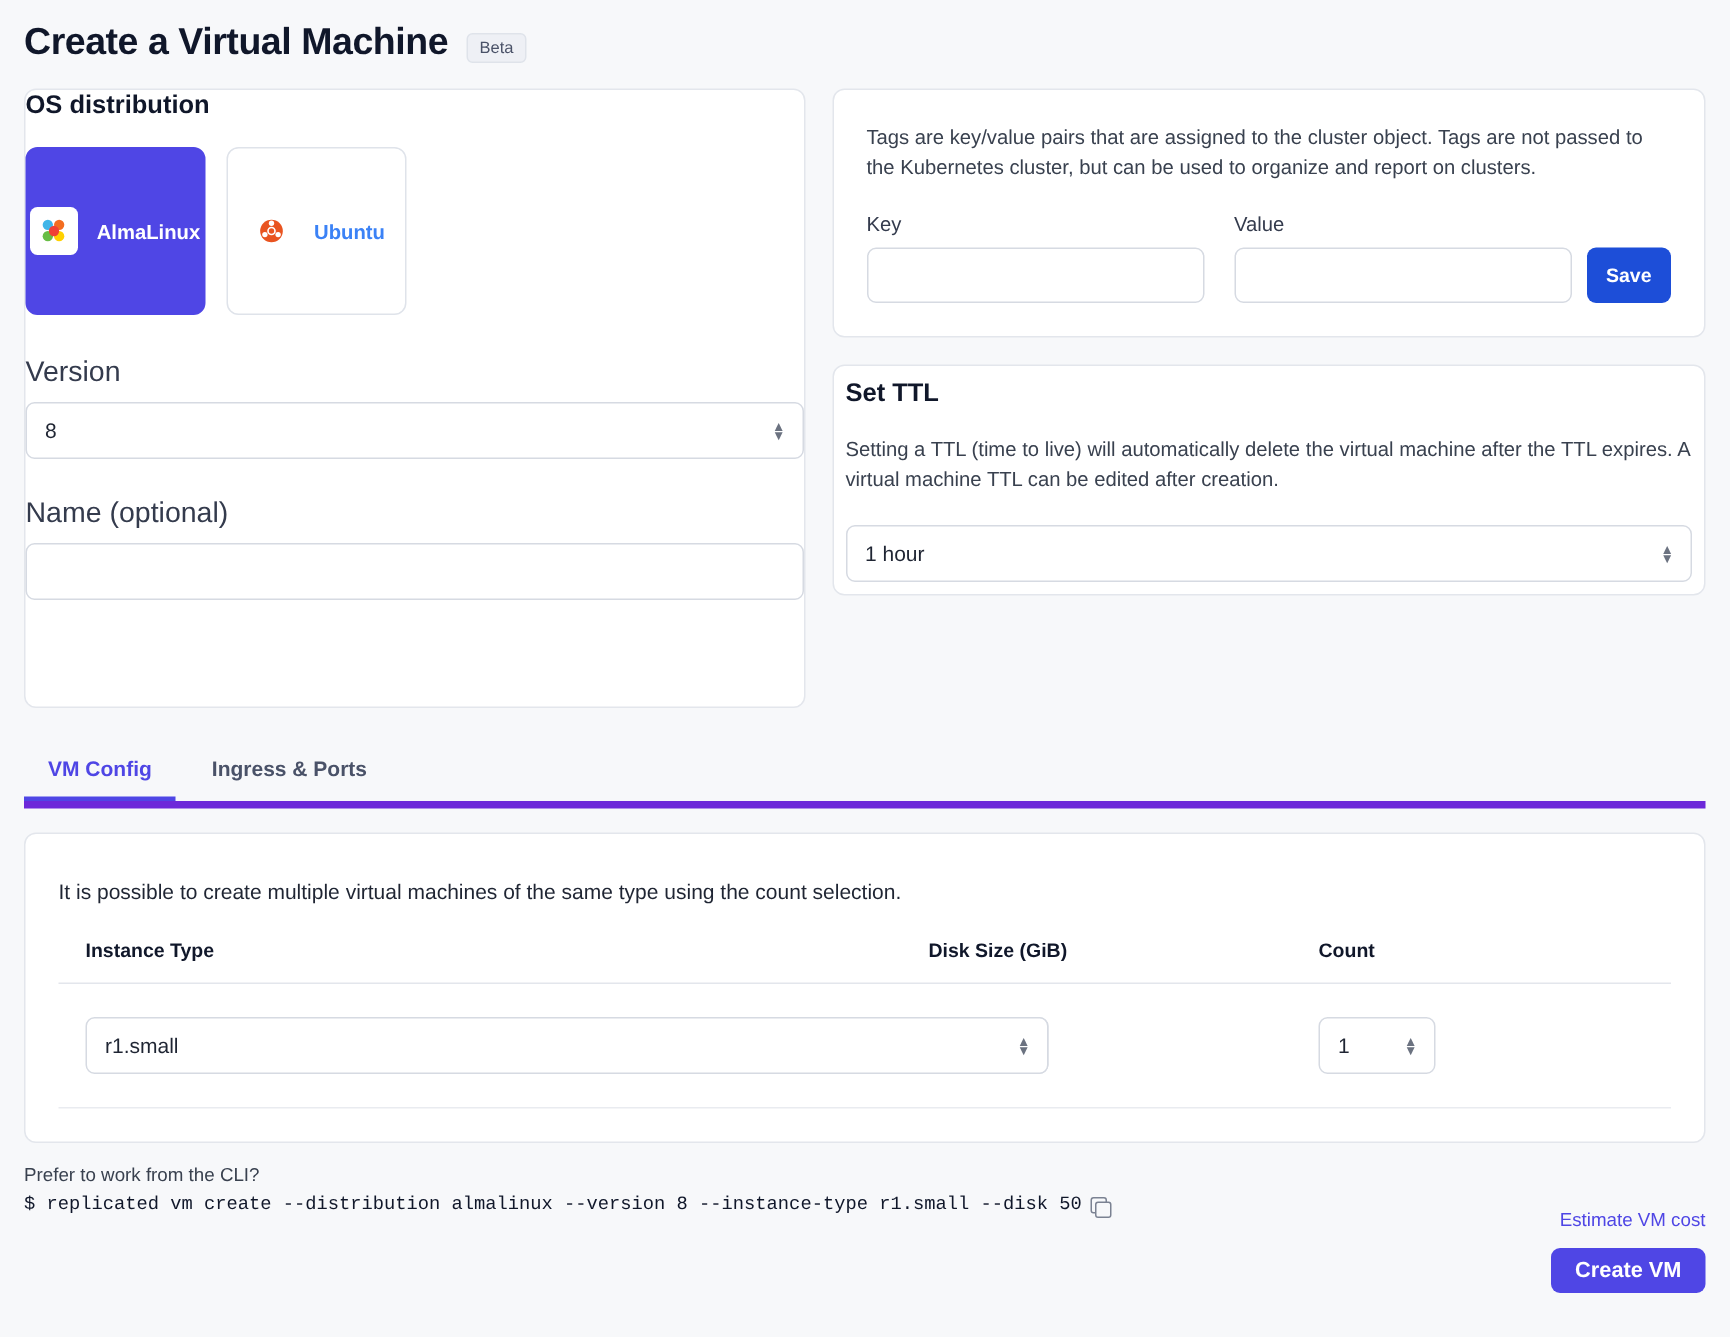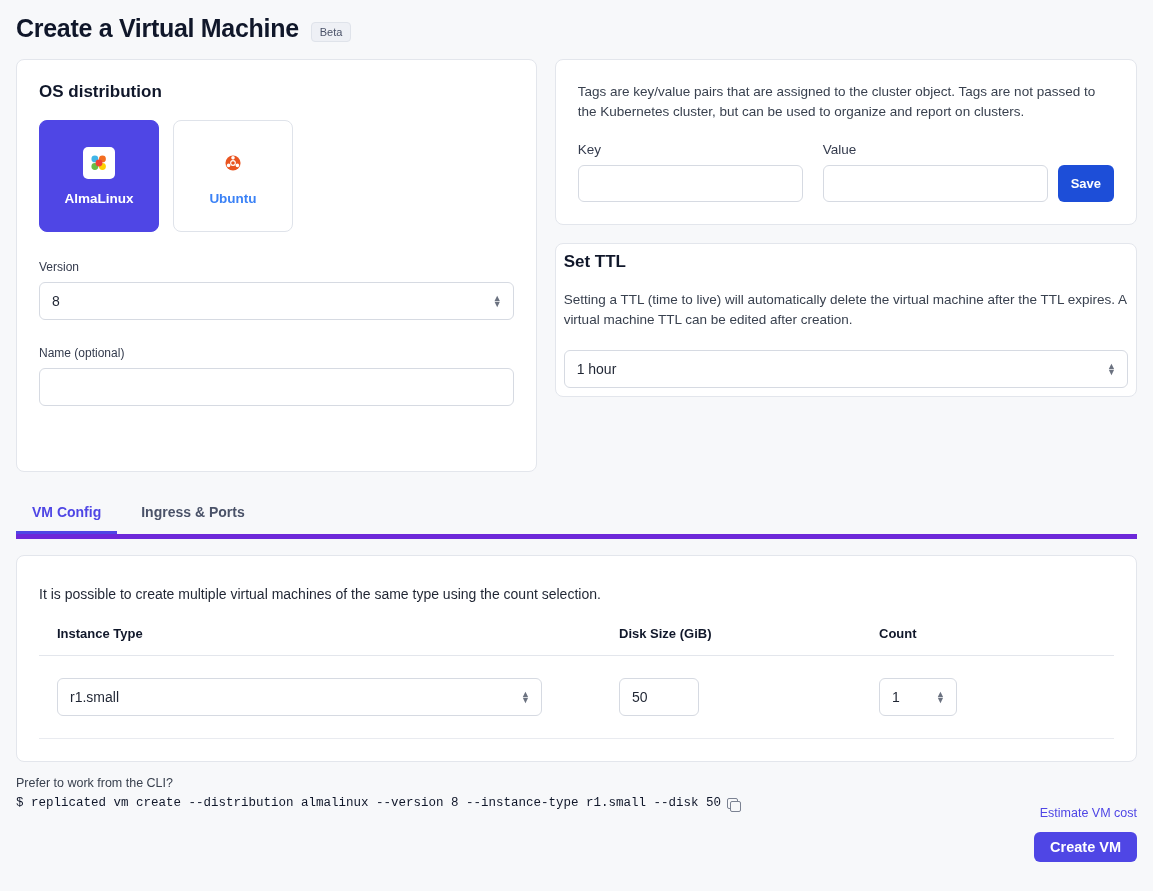--- a/index.html
+++ b/index.html
@@ -55,31 +55,30 @@
   }
   .col-left { width: 551px; }
   .col-right { flex: 1; display: flex; flex-direction: column; gap: 18px; }
 
   .card-title {
     font-size: 17px;
     font-weight: bold;
     color: #10172a;
     margin: 0 0 18px 0;
   }
-  .os-card { padding: 22px; height: 413px; }
+  .os-card { height: 413px; }
 
   .os-tiles { display: flex; gap: 14px; }
   .os-tile {
     width: 120px;
     height: 112px;
     border-radius: 8px;
     border: 1px solid #dfe3ea;
     background: #fff;
     display: flex;
-    flex-direction: column;
     align-items: center;
     justify-content: center;
     gap: 12px;
     cursor: pointer;
   }
   .os-tile.selected {
     background: #4f46e5;
     border-color: #4f46e5;
   }
   .os-tile .os-label {
@@ -90,21 +89,21 @@
   .os-tile.selected .os-label { color: #ffffff; }
   .os-icon-box {
     width: 32px; height: 32px;
     background: #ffffff;
     border-radius: 5px;
     display: flex; align-items: center; justify-content: center;
   }
   .os-tile.selected .os-icon-box { background: #ffffff; }
 
   .field-label {
-    font-size: 12px;
+    font-size: 19px;
     color: #343b4d;
     margin: 26px 0 8px 0;
   }
   .field-label.first { margin-top: 28px; }
 
   .input-box, .select-box {
     width: 100%;
     height: 38px;
     border: 1px solid #d6dae2;
     border-radius: 6px;
@@ -213,21 +212,21 @@
   .col-instance { width: 580px; padding-left: 18px; }
   .col-disk { width: 260px; }
   .col-count { width: 180px; }
   .table-row {
     display: flex;
     align-items: center;
     padding: 22px 0;
     border-bottom: 1px solid #e9ebf0;
   }
   .instance-select {
-    width: 485px;
+    width: 642px;
     height: 38px;
     border: 1px solid #d6dae2;
     border-radius: 6px;
     background: #fff;
     display: flex;
     align-items: center;
     padding: 0 12px;
     font-size: 14px;
     position: relative;
     cursor: pointer;

